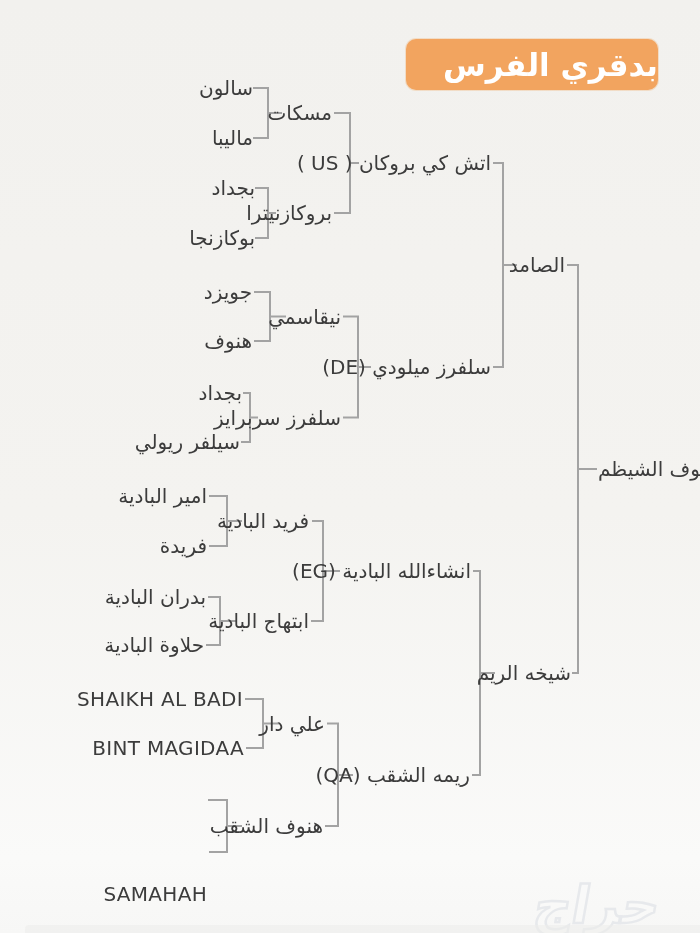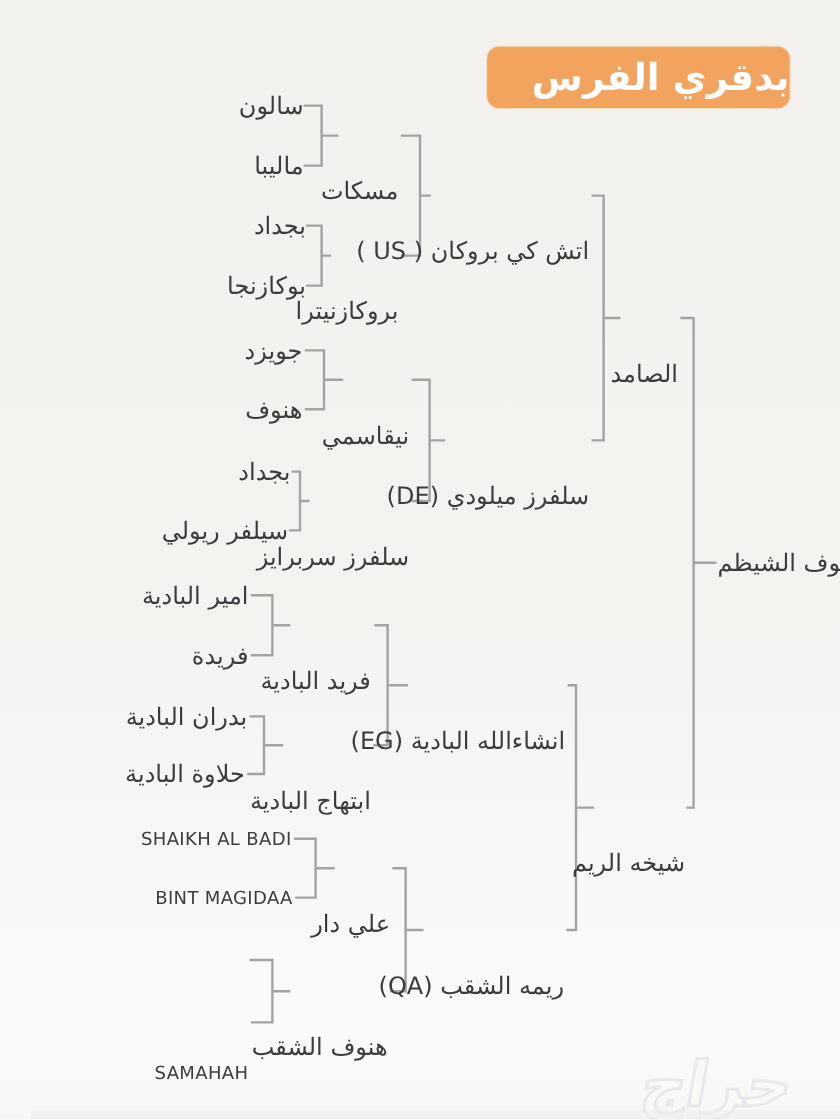--- a/index.html
+++ b/index.html
@@ -13,22 +13,22 @@
   .connectors{position:absolute;left:0;top:0;}
   .n{
     position:absolute;
     transform:translateY(-50%);
     white-space:nowrap;
     font-size:20px;
     color:#3c3c3c;
     direction:rtl;
     line-height:1.2;
   }
-  .mid{text-align:center;margin-top:46px;}
-  .latin{direction:ltr;font-size:15px;letter-spacing:.3px;color:#3c3c3c;}
+  .mid{text-align:center;}
+  .latin{direction:ltr;font-size:20px;letter-spacing:.3px;color:#3c3c3c;}
   .title-badge{
     position:absolute;left:406px;top:39px;width:252px;height:51px;
     background:#f2a45f;border-radius:10px;
     display:flex;align-items:center;justify-content:flex-end;
     box-shadow:0 0 0 1px rgba(240,160,80,.25);
   }
   .title-badge span{
     color:#ffffff;font-size:31px;font-weight:bold;direction:rtl;
     font-family:"DejaVu Sans",sans-serif;white-space:nowrap;
   }

